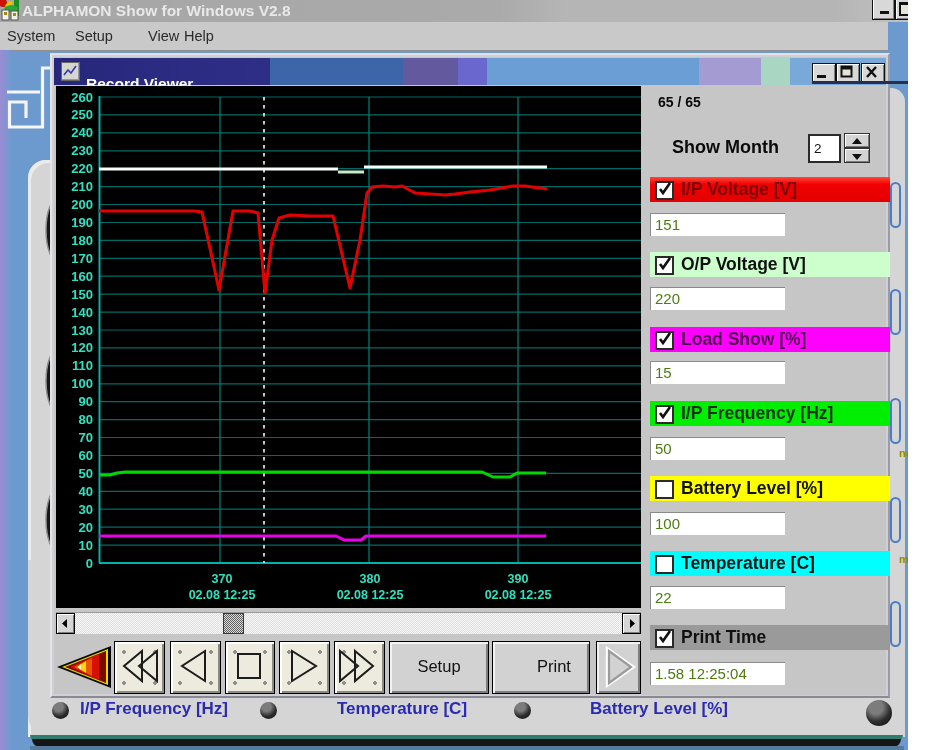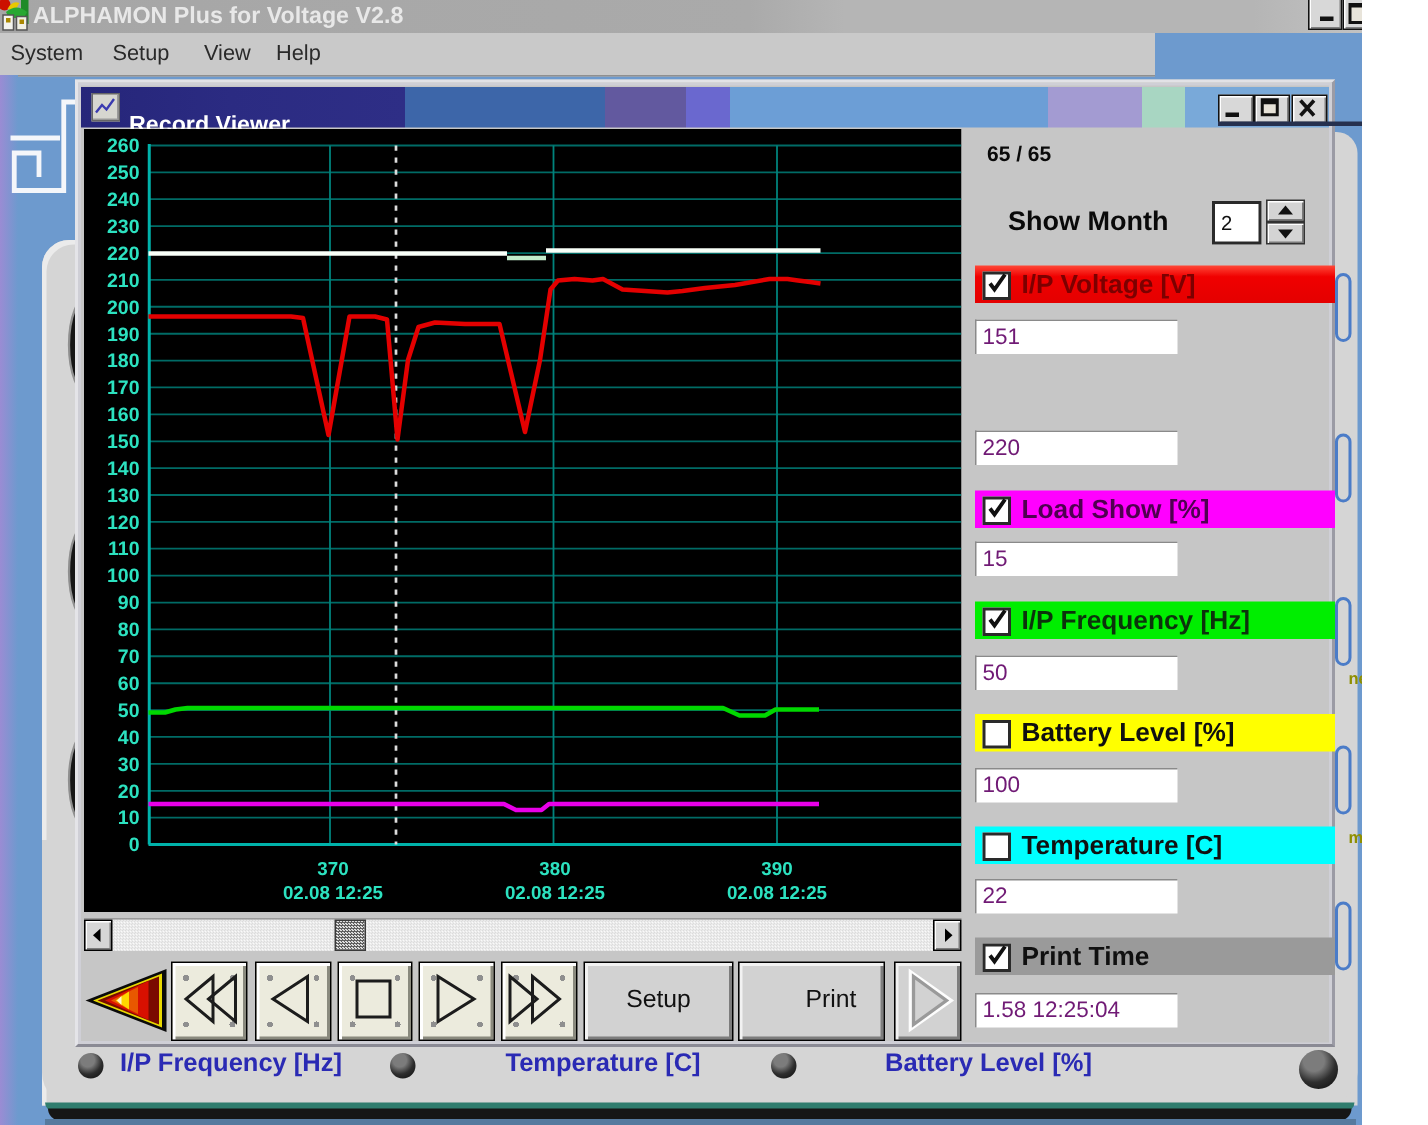--- a/index.html
+++ b/index.html
@@ -2,21 +2,21 @@
 <html><head>
 <meta charset="utf-8">
 <style>
   html,body{margin:0;padding:0;}
   body{width:952px;height:750px;background:#ffffff;font-family:"Liberation Sans",sans-serif;overflow:hidden;position:relative;-webkit-font-smoothing:antialiased;}
   .abs{position:absolute;}
   
   #desk{position:absolute;left:0;top:0;width:908px;height:750px;overflow:hidden;background:#6d9ace;}
   #ttl{left:0;top:0;width:908px;height:22px;background:linear-gradient(to right,#a6a6a6 0%,#aaaaaa 55%,#b5b5b5 62%,#b5b5b5 92%,#c2c2c2 100%);}
   #ttl .txt{position:absolute;left:22px;top:2px;font-size:15.5px;font-weight:bold;color:#e8e8e8;letter-spacing:0px;}
-  #menu{left:0;top:22px;width:770px;height:28px;background:#c9c9c9;border-bottom:1px solid #8f8f8f;}
+  #menu{left:0;top:22px;width:888px;height:28px;background:#c9c9c9;border-bottom:1px solid #8f8f8f;}
   #menu span{position:absolute;top:6px;font-size:14.5px;color:#2a2a2a;}
   
   #pedge{left:0;top:50px;width:12px;height:700px;background:linear-gradient(to right,#9a8cd4,#6d9ace);}
   
   .ups{background:#d5d5d5;}
   
   .blab{position:absolute;top:699px;font-size:17px;font-weight:bold;color:#2a2ab4;}
   .screw{position:absolute;width:17px;height:17px;border-radius:50%;background:radial-gradient(circle at 38% 28%,#7c7c7c 0 28%,#2e2e2e 58%,#0a0a0a 100%);}
   
   #dlg{left:50px;top:53px;width:836px;height:641px;background:#c6c6c6;border-left:2px solid #e4e4e8;border-top:2px solid #e2e2e6;border-right:2px solid #9b9ba5;border-bottom:2px solid #8a8a94;box-shadow:inset 0 0 0 2px #cfcfd6;}
@@ -29,55 +29,55 @@
   #dtitle .txt{position:absolute;left:32px;top:17px;font-size:15.5px;font-weight:bold;color:#ffffff;}
   .capbtn{position:absolute;top:5px;width:22px;height:18px;background:#d8d8d8;border:1px solid #111;box-shadow:inset 1px 1px 0 #fff,inset -1px -1px 0 #808080;}
   
   #chart{left:4px;top:31px;width:585px;height:522px;background:#000;}
   
   #rpan{left:589px;top:31px;width:245px;height:609px;background:#c6c6c6;}
   .bar{position:absolute;left:9px;width:240px;height:25px;}
   .bar .lbl{position:absolute;left:31px;top:2px;font-size:17.5px;font-weight:bold;color:#101010;}
   .cb{position:absolute;left:5px;top:4px;width:15px;height:15px;background:#fff;border:2px solid #2a2a2a;}
   .cb svg{position:absolute;left:-2px;top:-3px;}
-  .fld{position:absolute;left:9px;width:135px;height:23px;background:#fff;border-top:1px solid #8a8a8a;border-left:1px solid #8a8a8a;font-size:15px;color:#701a75;padding:2px 0 0 4px;box-sizing:border-box;}
+  .fld{position:absolute;left:9px;width:135px;height:23px;background:#fff;border-top:1px solid #8a8a8a;border-left:1px solid #8a8a8a;font-size:15px;color:#4d7c0f;padding:2px 0 0 4px;box-sizing:border-box;}
   
   #sbar{left:4px;top:557px;width:585px;height:21px;background:repeating-conic-gradient(#fafafa 0 25%,#dcdcdc 0 50%) 0 0/2px 2px;border-top:1px solid #9a9a9a;}
   .sbtn{position:absolute;top:0;width:19px;height:21px;background:#d6d6d6;border:1px solid #000;box-shadow:inset 1px 1px 0 #fff,inset -1px -1px 0 #7d7d7d;box-sizing:border-box;}
   #sthumb{position:absolute;left:167px;top:0px;width:21px;height:21px;background:repeating-conic-gradient(#dedede 0 25%,#5e5e5e 0 50%) 0 0/2px 2px;border:1px solid #3a3a3a;box-sizing:border-box;}
   .tbtn{position:absolute;top:586px;height:53px;background:radial-gradient(circle 2px at 9px 10px,#8f8f8f 0 2px,transparent 2px),radial-gradient(circle 2px at calc(100% - 9px) 10px,#8f8f8f 0 2px,transparent 2px),radial-gradient(circle 2px at 9px calc(100% - 10px),#8f8f8f 0 2px,transparent 2px),radial-gradient(circle 2px at calc(100% - 9px) calc(100% - 10px),#8f8f8f 0 2px,transparent 2px),#ecebdd;border:1px solid #000;box-shadow:inset 2px 2px 0 #ffffff,inset -2px -2px 0 #8a8a7e;box-sizing:border-box;}
   .pbtn{position:absolute;top:586px;height:53px;background:#d2d2d2;border:1px solid #000;box-shadow:inset 2px 2px 0 #f2f2f2,inset -2px -2px 0 #7d7d7d;box-sizing:border-box;font-size:16.5px;color:#111;text-align:center;line-height:49px;}
 </style>
 </head>
 <body>
 <div id="desk">
 
   <div id="ttl" class="abs">
-      <span class="txt">ALPHAMON Plus for Voltage V2.8</span>
+      <span class="txt">ALPHAMON Show for Windows V2.8</span>
     <svg style="position:absolute;left:0px;top:0px" width="22" height="22" viewBox="0 0 22 22">
       <circle cx="3" cy="3" r="4" fill="#cc1100"></circle>
       <path d="M5,6 Q8,0 13,2 L10,7 Z" fill="#e8c800"></path>
       <path d="M14,0 L19,0 L19,16 L14,16 Z" fill="#1e8a28"></path>
       <path d="M4,8 Q11,2 18,8 L16,12 L6,12 Z" fill="#28a832"></path>
       <rect x="2" y="10" width="7" height="10" fill="#f4f4ee" stroke="#555" stroke-width="1"></rect>
       <rect x="11" y="11" width="7" height="9" fill="#f0f0e4" stroke="#555" stroke-width="1"></rect>
       <rect x="4" y="12" width="3" height="3" fill="#aa8800"></rect>
       <rect x="13" y="13" width="3" height="3" fill="#aa8800"></rect>
     </svg>
   </div>
 
   <div class="abs" style="left:872px;top:-3px;width:21px;height:21px;background:#d8d8d8;border:1px solid #111;box-shadow:inset 1px 1px 0 #fff,inset -1px -1px 0 #808080;"></div>
   <div class="abs" style="left:880px;top:11px;width:9px;height:3px;background:#111;"></div>
   <div class="abs" style="left:895px;top:-3px;width:20px;height:21px;background:#d8d8d8;border:1px solid #111;box-shadow:inset 1px 1px 0 #fff,inset -1px -1px 0 #808080;"></div>
   <div class="abs" style="left:899px;top:2px;width:9px;height:9px;border:2px solid #111;border-top-width:3px;background:#e8e4da;"></div>
 
   <div id="menu" class="abs">
     <span style="left:7px;">System</span>
       <span style="left:75px;">Setup</span>
-      <span style="left:136px;text-align:right;">View</span>
+      <span style="left:148px;text-align:right;">View</span>
       <span style="left:184px;">Help</span>
   </div>
   <div id="pedge" class="abs"></div>
 
   <div class="ups abs" style="left:28px;top:160px;width:40px;height:577px;border-radius:18px 0 0 0;box-shadow:inset 3px 3px 0 #ebebeb;"></div>
   <div class="ups abs" style="left:884px;top:88px;width:21px;height:649px;border-radius:0 14px 0 0;"></div>
   <div class="ups abs" style="left:28px;top:560px;width:877px;height:177px;border-radius:0 0 22px 22px;"></div>
 
   <svg class="abs" style="left:28px;top:160px;" width="24" height="480" viewBox="0 0 24 480">
     <ellipse cx="31" cy="70" rx="13" ry="33" fill="#161616" stroke="#8f8f8f" stroke-width="1.5"></ellipse>
@@ -232,20 +232,28 @@
       <div class="bar" style="top:91px;background:linear-gradient(#ff4838,#f00000 30%,#e40000);">
           <div class="cb">
             <svg width="19" height="19" viewBox="0 0 19 19">
               <path d="M5,9 L8,13 L15,3" stroke="#111" stroke-width="2.6" fill="none"></path>
             </svg>
           </div>
           <span class="lbl" style="color:#7c0000;">I/P Voltage [V]</span>
         </div>
       <div class="fld" style="top:127px;">151</div>
 
+      <div class="bar" style="top:166px;background:#ccffcc;">
+          <div class="cb">
+            <svg width="19" height="19" viewBox="0 0 19 19">
+              <path d="M5,9 L8,13 L15,3" stroke="#111" stroke-width="2.6" fill="none"></path>
+            </svg>
+          </div>
+          <span class="lbl">O/P Voltage [V]</span>
+        </div>
       <div class="fld" style="top:201px;">220</div>
 
       <div class="bar" style="top:241px;background:#ff00ff;">
           <div class="cb">
             <svg width="19" height="19" viewBox="0 0 19 19">
               <path d="M5,9 L8,13 L15,3" stroke="#111" stroke-width="2.6" fill="none"></path>
             </svg>
           </div>
           <span class="lbl" style="color:#4f0050;">Load Show [%]</span>
         </div>

